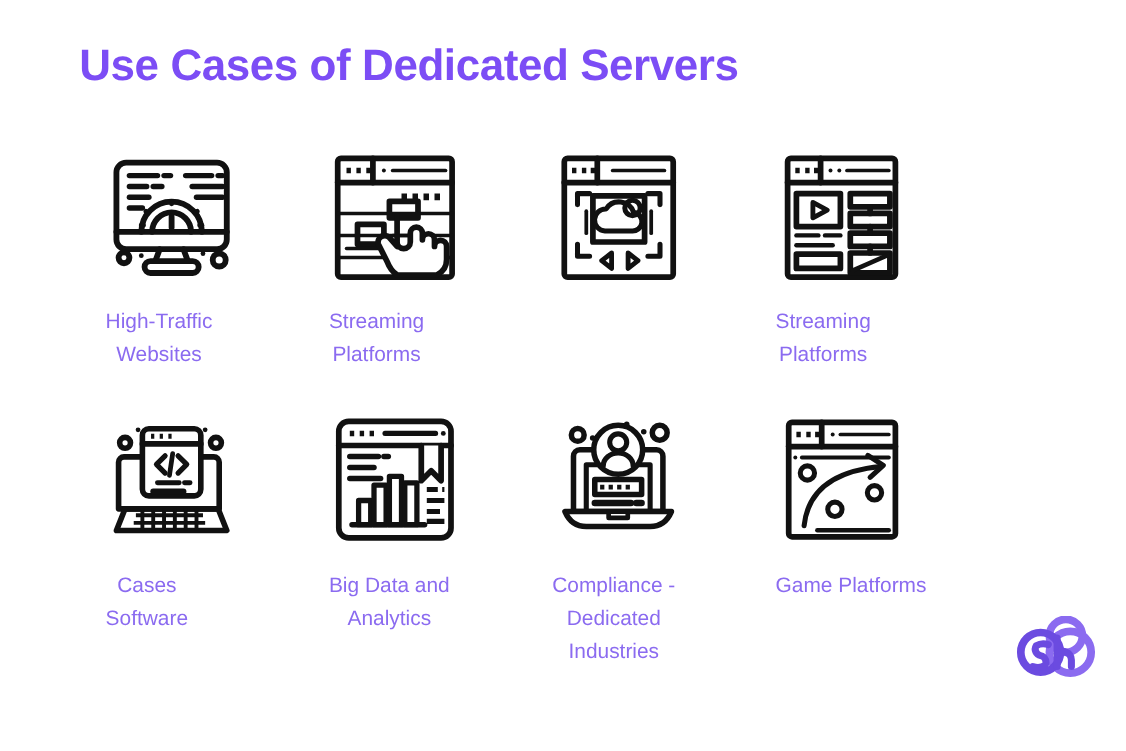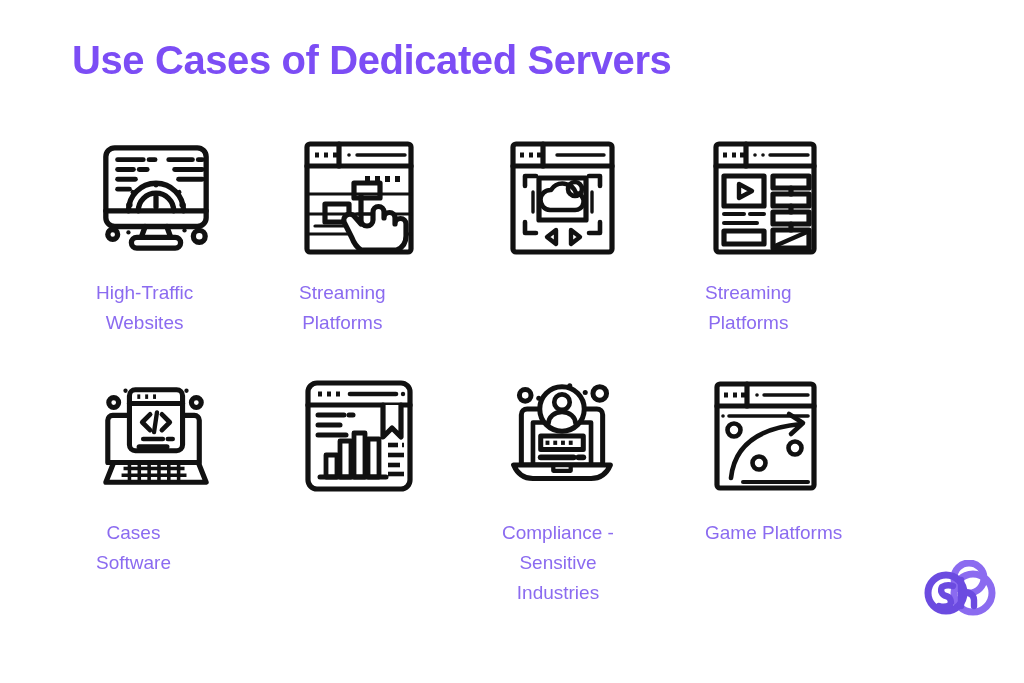--- a/index.html
+++ b/index.html
@@ -286,20 +286,22 @@
             <path d="M20 100 H86" stroke-width="5"></path>
             <g stroke-width="4.6" stroke-linecap="butt">
               <path d="M88 68 H98"></path>
                 <path d="M102 68 H104"></path>
               <path d="M88 78 H104"></path>
               <path d="M88 88 H100"></path>
               <path d="M88 97 H104"></path>
             </g>
           </svg>
         </div>
+        <div class="cell-label">Big Data and
+Analytics</div>
       </div>
 
       <div class="cell">
         <div class="icon-box">
           <svg width="124" height="116" viewBox="0 0 124 116" fill="none" stroke="#111" stroke-width="5.2" stroke-linecap="round" stroke-linejoin="round">
             <path d="M43 30 h-17 a6 6 0 0 0 -6 6 V88 h84 V36 a6 6 0 0 0 -6 -6 H81"></path>
             <path d="M32 44 h60 V88 H32 Z" stroke-width="4.8"></path>
             <rect x="40" y="58" width="44" height="14"></rect>
             <g stroke-width="4.4" stroke-linecap="butt">
               <path d="M45 65 h4"></path>
@@ -315,21 +317,21 @@
             <circle cx="62" cy="23" r="8" stroke-width="4.8"></circle>
             <path d="M48 45 a14 12 0 0 1 28 0" stroke-width="4.8"></path>
             <circle cx="24" cy="16" r="6"></circle>
             <circle cx="101" cy="14" r="7"></circle>
             <circle cx="38" cy="19" r="2.6" fill="#111" stroke="none"></circle>
             <circle cx="70" cy="6" r="2.6" fill="#111" stroke="none"></circle>
             <circle cx="86" cy="13" r="2.6" fill="#111" stroke="none"></circle>
           </svg>
         </div>
         <div class="cell-label">Compliance -
-Sensitive
+Dedicated
 Industries</div>
       </div>
 
       <div class="cell">
         <div class="icon-box">
           <svg width="112" height="116" viewBox="0 0 112 116" fill="none" stroke="#111" stroke-width="5.2" stroke-linecap="round" stroke-linejoin="round">
             <rect x="8" y="6" width="97" height="104" rx="3"></rect>
             <path d="M8 28 H105"></path>
             <path d="M38 6 V28"></path>
             <g stroke-width="5" stroke-linecap="butt">

